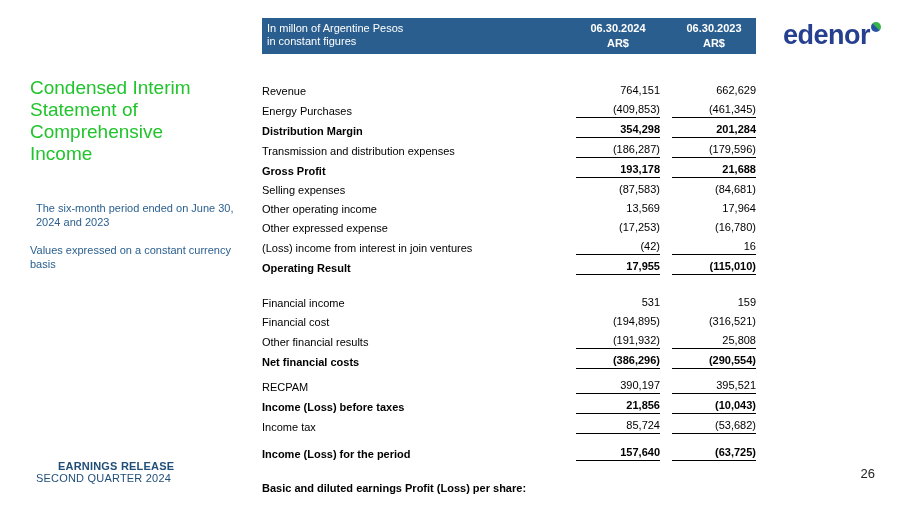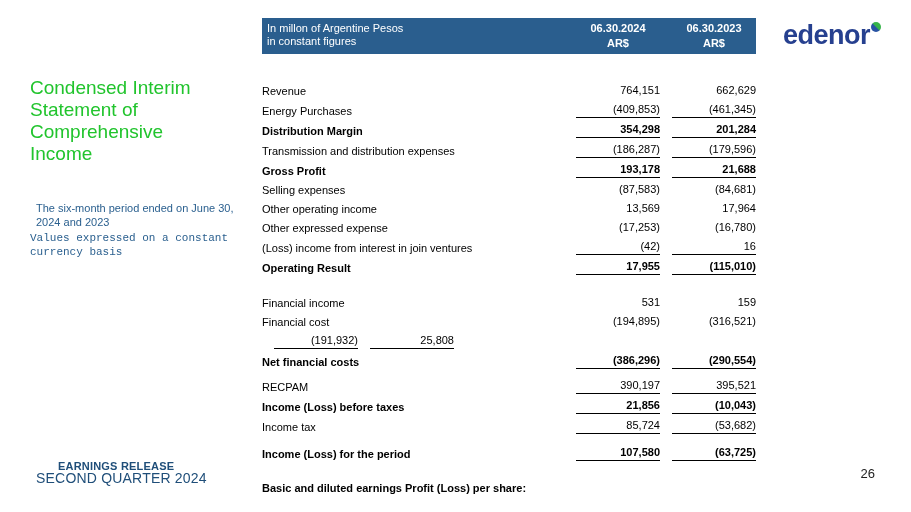--- a/index.html
+++ b/index.html
@@ -24,26 +24,26 @@
     position:absolute;left:30px;top:50px;width:190px;
     font-size:19px;line-height:22px;color:var(--title-green);
     font-weight:400;
     margin-top:27px;
   }
   .period-note{
     position:absolute;left:36px;top:202px;width:205px;
     font-size:11px;line-height:13.5px;color:var(--note-blue);
   }
   .currency-note{
-    position:absolute;left:30px;top:232px;width:212px;
-    font-size:11px;line-height:13.5px;color:var(--note-blue);font-family:Liberation Mono, monospace;
+    position:absolute;left:30px;top:244px;width:212px;
+    font-size:11px;line-height:13.5px;color:var(--note-blue);
   }
   .footer{position:absolute;left:36px;top:460px;color:var(--footer-blue);}
   .footer .l1{font-weight:bold;font-size:11px;line-height:12px;letter-spacing:.2px;padding-left:22px;}
-  .footer .l2{font-size:14px;line-height:12px;letter-spacing:.2px;}
+  .footer .l2{font-size:11px;line-height:12px;letter-spacing:.2px;}
 
   
   .logo{position:absolute;right:30px;top:20px;white-space:nowrap;}
   .logo-text{font-size:27px;font-weight:bold;color:var(--logo-blue);letter-spacing:-0.5px;}
   .logo-dot{
     display:inline-block;width:10px;height:10px;border-radius:50%;
     background:linear-gradient(225deg, var(--dot-green) 46%, var(--dot-blue) 54%);
     vertical-align:top;margin:2px 0 0 1px;
   }
 
@@ -157,20 +157,21 @@
           <span class="lbl">Financial income</span>
           <span class="cell">531</span>
           <span class="cell">159</span>
         </div>
         <div class="row">
           <span class="lbl">Financial cost</span>
           <span class="cell">(194,895)</span>
           <span class="cell">(316,521)</span>
         </div>
         <div class="row rule">
+          <span class="lbl">Other financial results</span>
           <span class="cell">(191,932)</span>
           <span class="cell">25,808</span>
         </div>
         <div class="row bold rule">
           <span class="lbl">Net financial costs</span>
           <span class="cell">(386,296)</span>
           <span class="cell">(290,554)</span>
         </div>
         <div class="spacer" style="height: 5px;"></div>
         <div class="row rule">
@@ -184,21 +185,21 @@
           <span class="cell">(10,043)</span>
         </div>
         <div class="row rule">
           <span class="lbl">Income tax</span>
           <span class="cell">85,724</span>
           <span class="cell">(53,682)</span>
         </div>
         <div class="spacer" style="height: 7px;"></div>
         <div class="row bold rule">
           <span class="lbl">Income (Loss) for the period</span>
-          <span class="cell">107,580</span>
+          <span class="cell">157,640</span>
           <span class="cell">(63,725)</span>
         </div>
         <div class="spacer" style="height: 16px;"></div>
         <div class="row bold">
           <span class="lbl">Basic and diluted earnings Profit (Loss) per share:</span>
         </div>
       </div>
   </div>
 
 </div>

